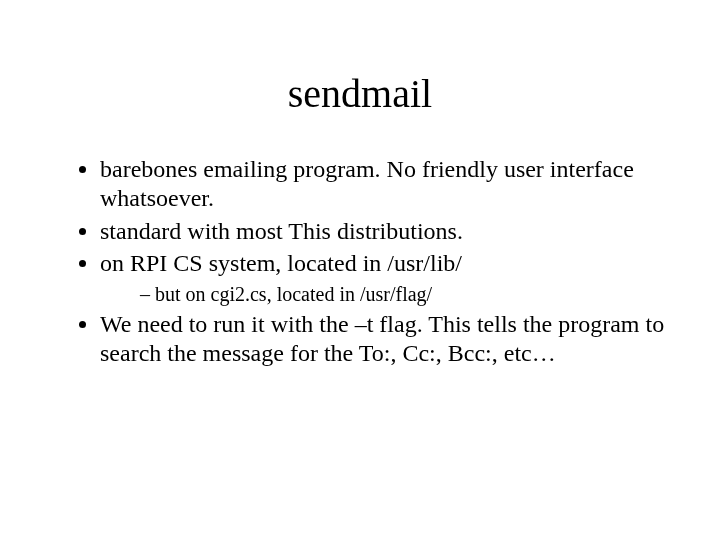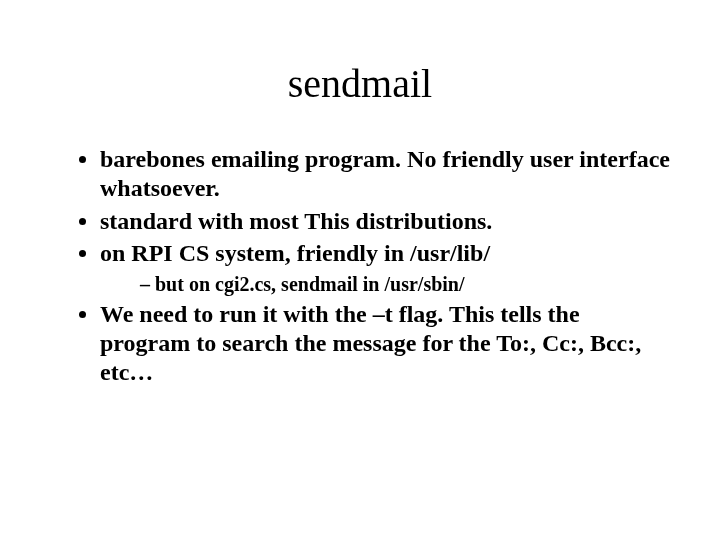--- a/index.html
+++ b/index.html
@@ -13,30 +13,29 @@
   }
   .slide {
     width: 720px;
     height: 540px;
     box-sizing: border-box;
     padding: 40px 50px 40px 50px;
   }
   .title {
     text-align: center;
     font-size: 40px;
-    margin-top: 20px;
+    margin-top: 30px;
     margin-bottom: 38px;
   }
   ul.top {
     list-style-type: disc;
     margin: 0 0 0 30px;
     padding: 0 0 0 20px;
     font-size: 24px;
     line-height: 1.2;
-    font-weight: bold;
   }
   ul.top > li {
     margin-bottom: 4px;
   }
   ul.sub {
     list-style-type: none;
     margin: 4px 0 4px 20px;
     padding: 0 0 0 20px;
     font-size: 20px;
   }
@@ -53,23 +52,23 @@
 </head>
 <body>
 
 <div class="slide">
   <div class="title">sendmail</div>
 
   <ul class="top">
     <li>barebones emailing program.  No friendly user interface whatsoever.</li>
     <li>standard with most This distributions.</li>
     <li>
-      <span>on RPI CS system, friendly in /usr/lib/</span>
+      <span>on RPI CS system, located in /usr/lib/</span>
       <ul class="sub">
-        <li>but on cgi2.cs, sendmail in /usr/sbin/</li>
+        <li>but on cgi2.cs, located in /usr/flag/</li>
       </ul>
     </li>
     <li>We need to run it with the –t flag.  This tells the program to search the message for the To:, Cc:, Bcc:, etc…</li>
   </ul>
 
   <div class="spacer"></div>
 
 </div>
 
 </body></html>

